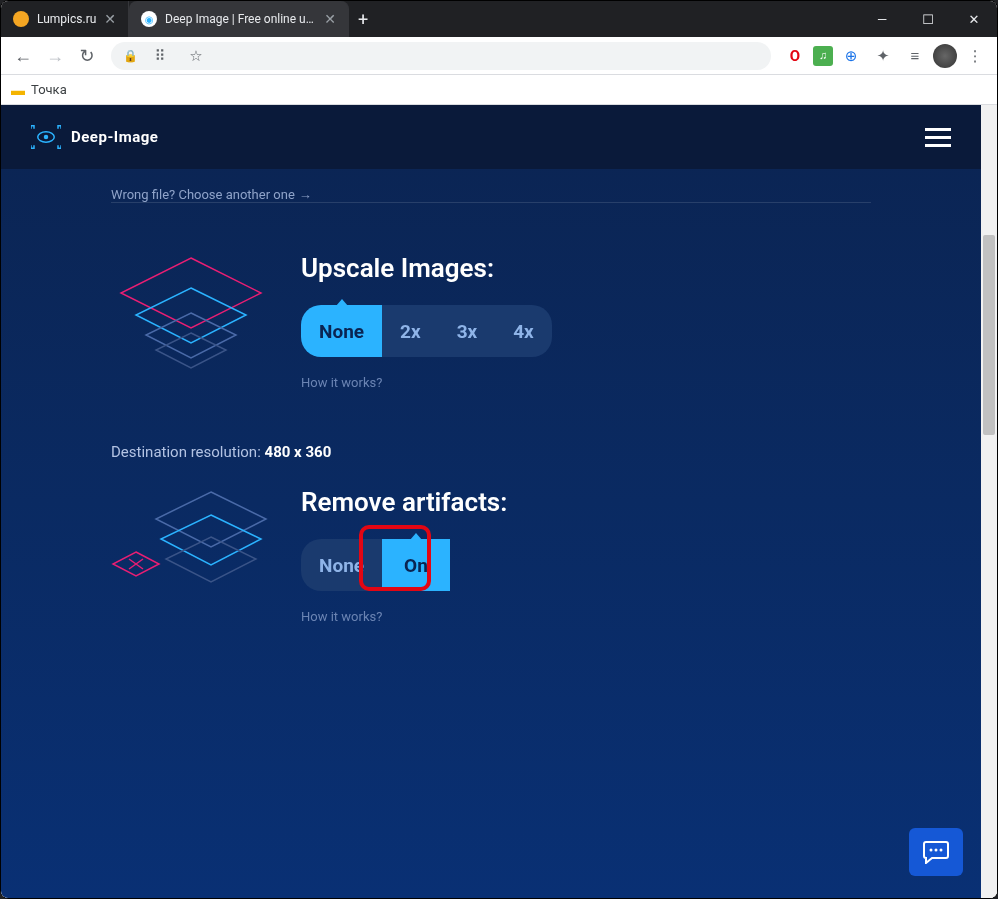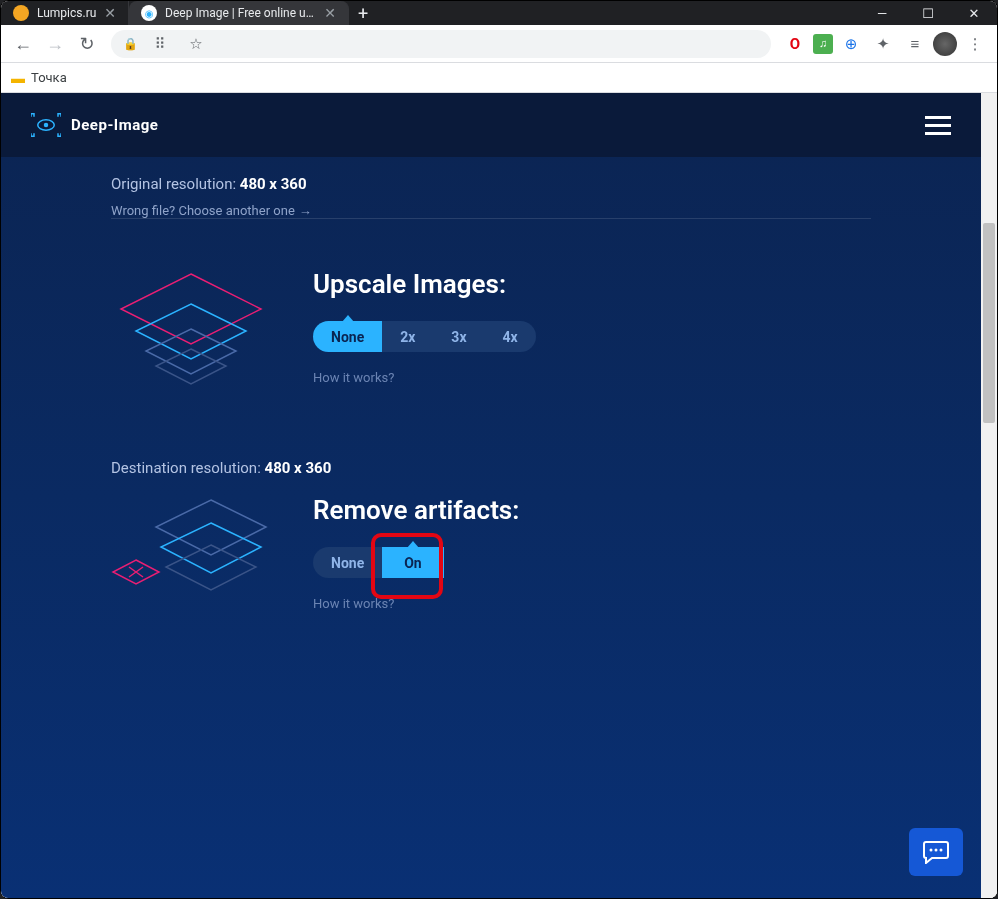--- a/index.html
+++ b/index.html
@@ -1,18 +1,18 @@
 <!DOCTYPE html>
 <html><head>
 <meta charset="utf-8">
 <style>
 *{margin:0;padding:0;box-sizing:border-box;font-family:-apple-system,BlinkMacSystemFont,"Segoe UI",Roboto,sans-serif}
 body{background:#202124;width:998px;height:899px;overflow:hidden;position:relative}
 .win{position:absolute;top:0;left:0;right:0;bottom:0;background:#fff;border:1px solid #000;border-radius:8px;overflow:hidden;display:flex;flex-direction:column}
-.titlebar{height:24px;background:#202124;display:flex;align-items:stretch}
+.titlebar{height:36px;background:#202124;display:flex;align-items:stretch}
 .tabs{display:flex;flex:1}
 .tab{display:flex;align-items:center;padding:0 12px;gap:8px;font-size:12px;color:#e8eaed;max-width:220px;border-right:1px solid #35363a;position:relative}
 .tab.active{background:#35363a;border-radius:8px 8px 0 0}
 .tab-favicon{width:16px;height:16px;border-radius:50%;flex-shrink:0}
 .tab-orange{background:#f4a623}
 .tab-eye{background:#fff;display:flex;align-items:center;justify-content:center;font-size:10px;color:#2bb3ff}
 .tab-title{white-space:nowrap;overflow:hidden;text-overflow:ellipsis;flex:1}
 .tab-close{color:#9aa0a6;font-size:14px;cursor:pointer}
 .newtab{width:28px;display:flex;align-items:center;justify-content:center;color:#e8eaed;font-size:18px;cursor:pointer}
 .winctrl{display:flex}
@@ -36,32 +36,32 @@
 .logo{display:flex;align-items:center;gap:10px;color:#fff;font-weight:700;font-size:15px;letter-spacing:0.5px}
 .logo-icon{width:30px;height:24px}
 .hamburger{display:flex;flex-direction:column;gap:5px;cursor:pointer}
 .hamburger span{width:26px;height:3px;background:#fff}
 .main{padding:18px 110px 40px}
 .origres{color:#b3c3e3;font-size:15px;margin-bottom:10px}
 .origres b{color:#fff;font-weight:700}
 .wrongfile{color:#8fa3c9;font-size:13px;border-bottom:1px solid rgba(255,255,255,.12);margin-bottom:50px}
 .wrongfile .arr{margin-left:4px}
 h1.title{color:#fff;font-size:48px;font-weight:800;letter-spacing:-0.5px;margin-bottom:60px;font-family:"Arial Black",sans-serif}
-.section{display:flex;gap:42px;margin-bottom:50px;align-items:flex-start}
+.section{display:flex;gap:30px;margin-bottom:50px;align-items:flex-start}
 .sec-illus{width:160px;height:140px;flex-shrink:0}
 .sec-body{flex:1}
 .sec-heading{color:#fff;font-size:26px;font-weight:600;margin-bottom:22px}
 .btn-row{display:flex;margin-bottom:18px}
-.pill{height:31px;padding:0 18px;background:#1a3a6e;color:#8fb4e8;font-size:14px;font-weight:700;display:flex;align-items:center;justify-content:center;border:none;cursor:pointer;position:relative}
+.pill{height:52px;padding:0 18px;background:#1a3a6e;color:#8fb4e8;font-size:19px;font-weight:700;display:flex;align-items:center;justify-content:center;border:none;cursor:pointer;position:relative}
 .pill:first-child{border-radius:20px 0 0 20px}
 .pill:last-child{border-radius:0 20px 20px 0}
 .pill.active{background:#2bb3ff;color:#0a2452}
 .pill.active::before{content:"";position:absolute;top:-6px;left:50%;transform:translateX(-50%);width:0;height:0;border-left:6px solid transparent;border-right:6px solid transparent;border-bottom:7px solid #2bb3ff}
 .how{color:#6b84b3;font-size:13px}
-.destres{color:#b3c3e3;font-size:15px;margin-bottom:18px}
+.destres{color:#b3c3e3;font-size:15px;margin-bottom:26px}
 .destres b{color:#fff;font-weight:700}
 .highlight{position:absolute;border:4px solid #e30613;border-radius:10px;pointer-events:none}
 .chat-fab{position:absolute;bottom:22px;width:54px;height:48px;background:#1558d6;border-radius:6px;display:flex;align-items:center;justify-content:center;cursor:pointer;right:34px}
 .chat-fab svg{width:28px;height:24px}
 </style>
 </head>
 <body>
 
 <div class="win">
   <div class="titlebar">
@@ -120,23 +120,20 @@
           <span>Deep-Image</span>
         </div>
         <div class="hamburger">
           <span></span>
             <span></span>
             <span></span>
         </div>
       </div>
 
       <div class="main">
-        <div class="origres">
-          <span>Original resolution:</span> <b>480 x 360</b>
-        </div>
         <div class="wrongfile">
           <span>Wrong file? Choose another one</span><span class="arr">→</span>
         </div>
 
 
         <div class="section">
           <svg class="sec-illus" viewBox="0 0 160 140">
             <polygon points="80,5 150,40 80,75 10,40" stroke="#e91e73" stroke-width="1.5" fill="none"></polygon>
             <polygon points="80,35 135,62 80,90 25,62" stroke="#2bb3ff" stroke-width="1.5" fill="none"></polygon>
             <polygon points="80,60 125,82 80,105 35,82" stroke="#4a6aa8" stroke-width="1.5" fill="none"></polygon>

